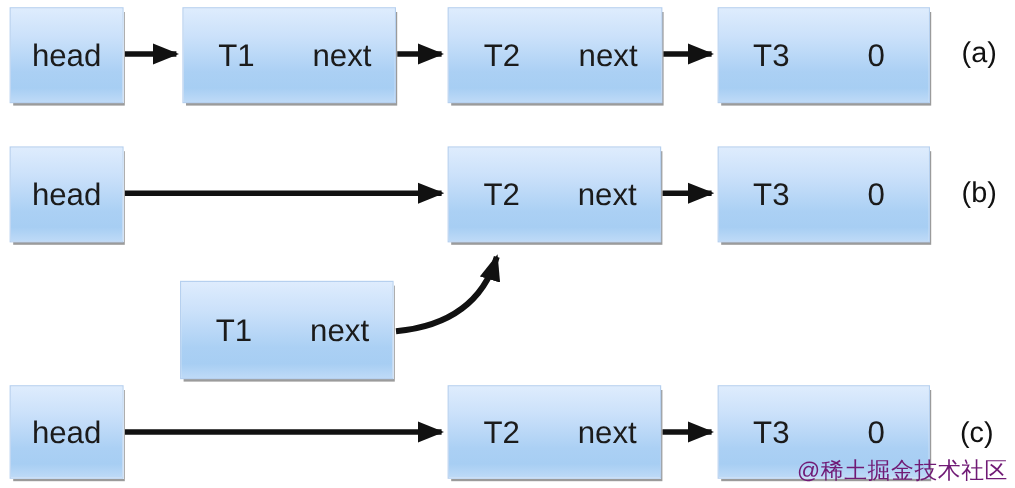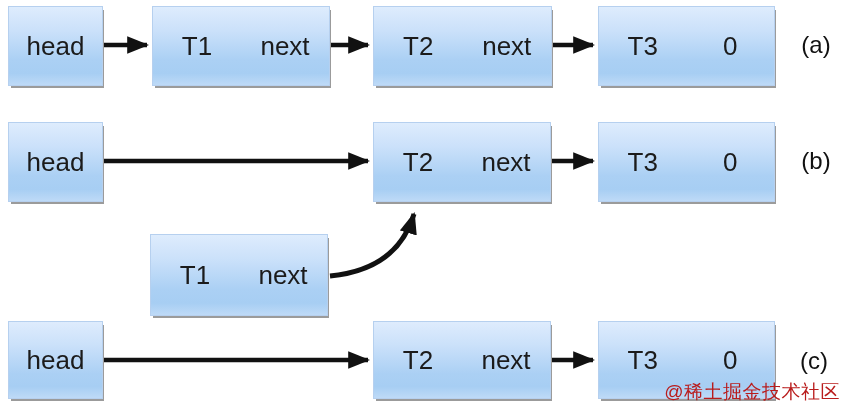--- a/index.html
+++ b/index.html
@@ -32,21 +32,21 @@
   .rowlabel {
     position: absolute;
     width: 56px;
     text-align: center;
     font-size: 24px;
     color: #111111;
   }
   .watermark {
     position: absolute;
     font-size: 19px;
-    color: #b91c1c;
+    color: #701a75;
     letter-spacing: 0.5px;
     white-space: nowrap;
   }
 </style>
 </head>
 <body>
 
 <div class="stage">
 
   <svg class="arrows" viewBox="0 0 846 407" xmlns="http://www.w3.org/2000/svg">

